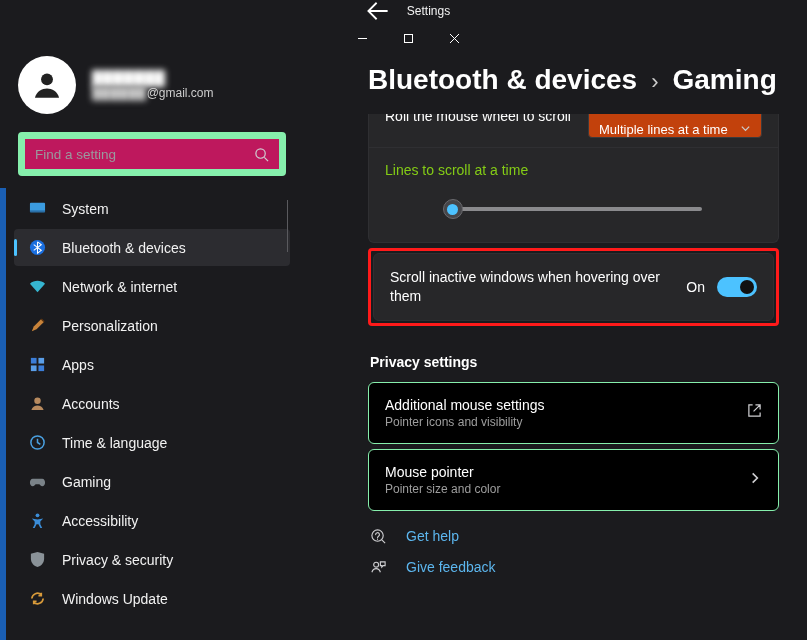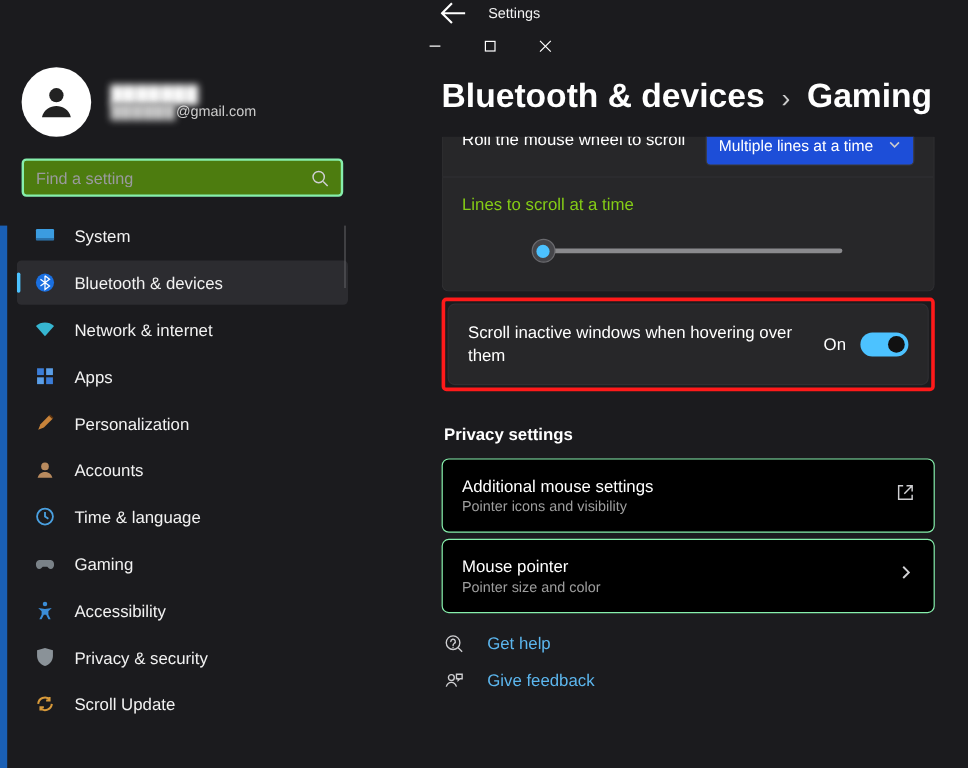--- a/index.html
+++ b/index.html
@@ -15,42 +15,42 @@
 .win-btn svg { width: 11px; height: 11px; }
 .body { flex:1; display:flex; min-height:0; position:relative; z-index:1;gap:40px;}
 .sidebar { width: 300px; padding: 14px 10px 0 14px; display:flex; flex-direction:column; min-height:0; position:relative;}
 .profile { display:flex; align-items:center; gap: 16px; margin-bottom: 18px; padding-left:4px;}
 .avatar { width: 58px; height: 58px; border-radius: 50%; background:#fff; display:flex; align-items:center; justify-content:center; }
 .avatar svg { width:34px; height:34px; }
 .profile-text { display:flex; flex-direction:column; }
 .profile-name { font-size:14px; font-weight:600; filter: blur(3px); letter-spacing:0.6px;}
 .profile-email { font-size:12px; color:#ccc; }
 .profile-email .blur { filter: blur(3px); letter-spacing:0.6px;}
-.search { margin: 0 4px 14px 4px; height:32px; border-radius:4px; border:2px solid #86efac; background:#4d7c0f; display:flex; align-items:center; padding:0 10px; }
+.search { margin: 0 4px 14px 4px; height:44px; border-radius:4px; border:7px solid #86efac; background:#be185d; display:flex; align-items:center; padding:0 10px; }
 .search-input { flex:1; background:transparent; border:none; outline:none; color:#ddd; font-size:13.5px; }
 .search-input::placeholder{ color:#9a9a9e; }
 .search-ic{ color:#cfcfd2; display:flex;}
 .nav { display:flex; flex-direction:column; gap:2px; overflow:hidden; position:relative;}
 .nav::after{content:""; position:absolute; right:2px; top:10px; width:1px; height:52px; background:#5a5a5e;}
 .nav-item { height:37px; display:flex; align-items:center; gap:16px; padding:0 4px 0 14px; border-radius:4px; font-size:14px; color:#f2f2f2; position:relative;}
 .nav-item.active { background:#2c2c30; }
 .nav-item.active::before { content:""; position:absolute; left:0; top:10px; bottom:10px; width:3px; background:#4cc2ff; border-radius:2px;}
 .nav-ic { width:18px; height:18px; display:flex; align-items:center; justify-content:center; }
 .nav-ic svg{ width:17px; height:17px;}
 .content { flex:1; padding: 22px 28px 0 28px; display:flex; flex-direction:column; overflow:hidden;}
 .crumbs { display:flex; align-items:baseline; gap:14px; margin-bottom: 18px;}
 .crumb1 { font-size:28px; font-weight:600; color:#fff;}
 .crumb-sep { font-size:22px; color:#ccc; font-weight:300;}
 .crumb2 { font-size:28px; font-weight:700; color:#fff;}
 .card { background:#272729; border:1px solid #2f2f32; border-radius:6px; margin-bottom:5px;}
 .card-top { border-top-left-radius:0; border-top-right-radius:0; border-top:none; overflow:hidden;}
 .row { display:flex; align-items:center; justify-content:space-between; padding:0 16px; min-height:50px;}
 .row-cut { border-bottom:1px solid #2f2f32; }
 .label { font-size:14px; color:#fff;}
-.dropdown { height:34px; min-width:174px; border-radius:4px; border:1px solid #3a3a3d; background:#1d4ed8; display:flex; align-items:center; justify-content:space-between; padding:0 10px; font-size:13px; color:#fff; gap:10px;}
+.dropdown { height:34px; min-width:174px; border-radius:4px; border:1px solid #3a3a3d; background:#c2410c; display:flex; align-items:flex-end; justify-content:space-between; padding:0 10px; font-size:13px; color:#fff; gap:10px;}
 .slider-wrap { padding: 14px 16px 24px 16px; }
 .slider-lab { font-size:14px; color:#84cc16; margin-bottom:22px;}
 .slider { position:relative; height:18px; margin:0 60px;}
 .track { position:absolute; left:0; right:0; top:50%; height:4px; background:#8a8a8d; border-radius:4px; transform:translateY(-50%);}
 .thumb { position:absolute; top:50%; left:3%; width:20px; height:20px; border-radius:50%; background:#454549; border:1px solid #6a6a6e; transform:translate(-50%,-50%); display:flex; align-items:center; justify-content:center;}
 .thumb::after{content:""; width:11px; height:11px; border-radius:50%; background:#4cc2ff;}
 .highlight-frame{ border:3px solid #ff1a1a; border-radius:4px; padding:2px; margin-bottom:20px;}
 .toggle-card{ background:#272729; border:1px solid #2f2f32; border-radius:6px;}
 .toggle-row{ display:flex; align-items:center; justify-content:space-between; padding:14px 16px;}
 .toggle-left{ max-width:280px; font-size:14px; line-height:1.35;}
@@ -150,39 +150,39 @@
           <span class="nav-ic">
               <svg viewBox="0 0 18 18" fill="#36b6d1">
                 <path d="M1 6c4.5-4 11.5-4 16 0l-8 9z"></path>
               </svg>
             </span>
           <span>Network &amp; internet</span>
         </div>
         <div class="nav-item">
           <span class="nav-ic">
               <svg viewBox="0 0 18 18">
+                <path d="M3 15l2-5 8-8 3 3-8 8-5 2z" fill="#c8833a"></path>
+                <path d="M13 2l3 3" stroke="#5a3310" stroke-width="1.5"></path>
+              </svg>
+            </span>
+          <span>Personalization</span>
+        </div>
+        <div class="nav-item">
+          <span class="nav-ic">
+              <svg viewBox="0 0 18 18">
                 <rect x="2" y="2" width="6" height="6" fill="#3b7dd8"></rect>
                 <rect x="10" y="2" width="6" height="6" fill="#5a9ee8"></rect>
                 <rect x="2" y="10" width="6" height="6" fill="#5a9ee8"></rect>
                 <rect x="10" y="10" width="6" height="6" fill="#3b7dd8"></rect>
               </svg>
             </span>
           <span>Apps</span>
         </div>
         <div class="nav-item">
           <span class="nav-ic">
-              <svg viewBox="0 0 18 18">
-                <path d="M3 15l2-5 8-8 3 3-8 8-5 2z" fill="#c8833a"></path>
-                <path d="M13 2l3 3" stroke="#5a3310" stroke-width="1.5"></path>
-              </svg>
-            </span>
-          <span>Personalization</span>
-        </div>
-        <div class="nav-item">
-          <span class="nav-ic">
               <svg viewBox="0 0 18 18" fill="#b88a5e">
                 <circle cx="9" cy="6" r="3.4"></circle>
                 <path d="M2.5 16c1-3.6 4-5 6.5-5s5.5 1.4 6.5 5z"></path>
               </svg>
             </span>
           <span>Accounts</span>
         </div>
         <div class="nav-item">
           <span class="nav-ic">
               <svg viewBox="0 0 18 18" fill="none" stroke="#4aa0e0" stroke-width="1.6">
@@ -216,21 +216,21 @@
               </svg>
             </span>
           <span>Privacy &amp; security</span>
         </div>
         <div class="nav-item">
           <span class="nav-ic">
               <svg viewBox="0 0 18 18" fill="none" stroke="#d89a3a" stroke-width="1.8">
                 <path d="M3 9a6 6 0 0 1 10-4M15 9a6 6 0 0 1-10 4M13 3v3h-3M5 15v-3h3"></path>
               </svg>
             </span>
-          <span>Scroll Update</span>
+          <span>Windows Update</span>
         </div>
       </div>
     </div>
 
     <div class="content">
       <div class="crumbs">
         <span class="crumb1">Bluetooth &amp; devices</span>
         <span class="crumb-sep">›</span>
         <span class="crumb2">Gaming</span>
       </div>

